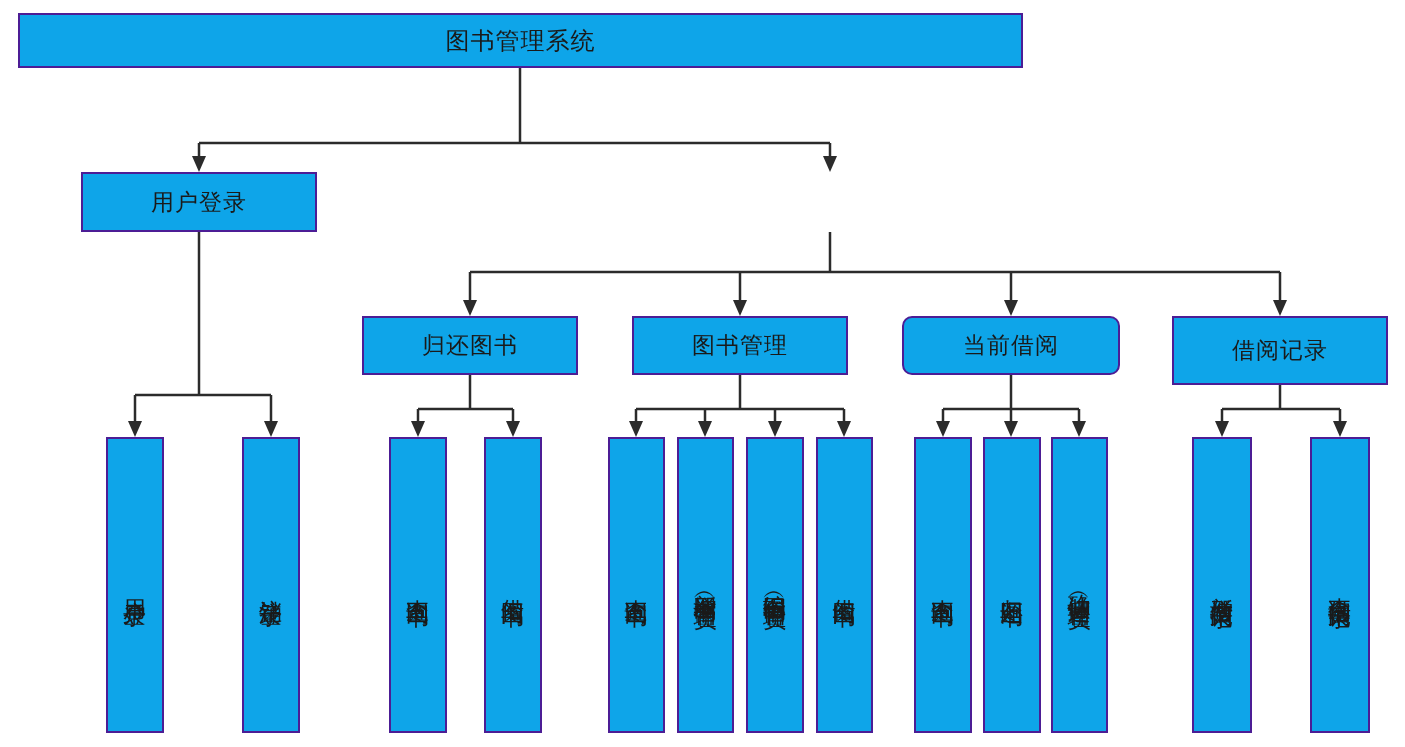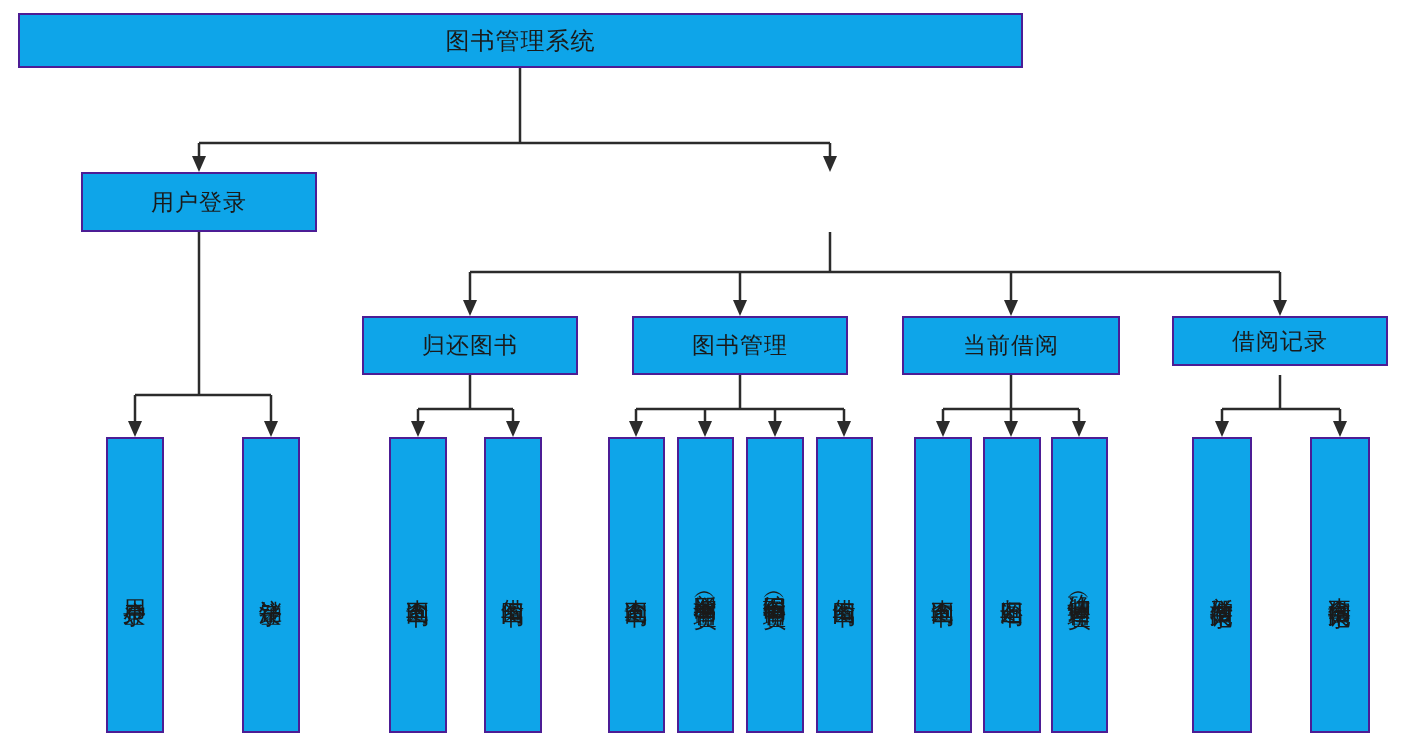--- a/index.html
+++ b/index.html
@@ -97,22 +97,22 @@
     <polygon points="1222,437 1215,421 1229,421" fill="#2b2b2b" stroke="none"></polygon>
     <polygon points="1340,437 1333,421 1347,421" fill="#2b2b2b" stroke="none"></polygon>
   </svg>
 
   <div class="node horiz root" style="left:18px;top:13px;width:1005px;height:55px;">图书管理系统</div>
 
   <div class="node horiz" style="left:81px;top:172px;width:236px;height:60px;">用户登录</div>
 
   <div class="node horiz" style="left:362px;top:316px;width:216px;height:59px;">归还图书</div>
   <div class="node horiz" style="left:632px;top:316px;width:216px;height:59px;">图书管理</div>
-  <div class="node horiz" style="left:902px;top:316px;width:218px;height:59px;">当前借阅</div>
-  <div class="node horiz" style="left:1172px;top:316px;width:216px;height:50px;">借阅记录</div>
+  <div class="node horiz" style="left:902px;top:316px;width:218px;height:59px;border-radius:10px;">当前借阅</div>
+  <div class="node horiz" style="left:1172px;top:316px;width:216px;height:69px;">借阅记录</div>
 
   <div class="node vert" style="left:106px;top:437px;width:58px;height:296px;">用户登录</div>
   <div class="node vert" style="left:242px;top:437px;width:58px;height:296px;">注销登录</div>
 
   <div class="node vert" style="left:389px;top:437px;width:58px;height:296px;">查询图书</div>
   <div class="node vert" style="left:484px;top:437px;width:58px;height:296px;">借阅图书</div>
 
   <div class="node vert" style="left:608px;top:437px;width:57px;height:296px;">查询图书</div>
   <div class="node vert" style="left:677px;top:437px;width:57px;height:296px;">新增图书（管理员）</div>
   <div class="node vert" style="left:746px;top:437px;width:58px;height:296px;">编辑图书（管理员）</div>

